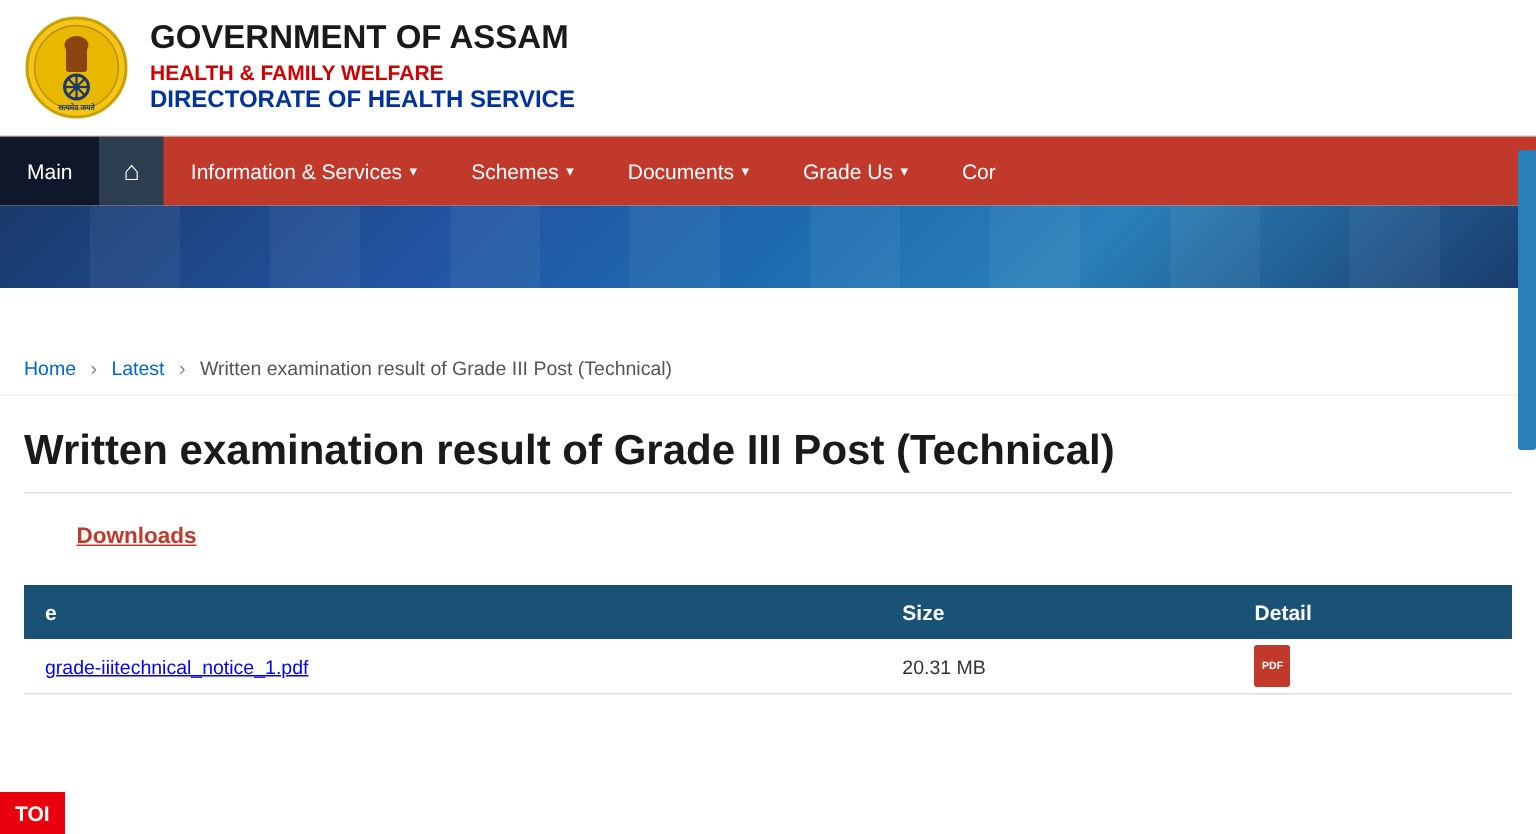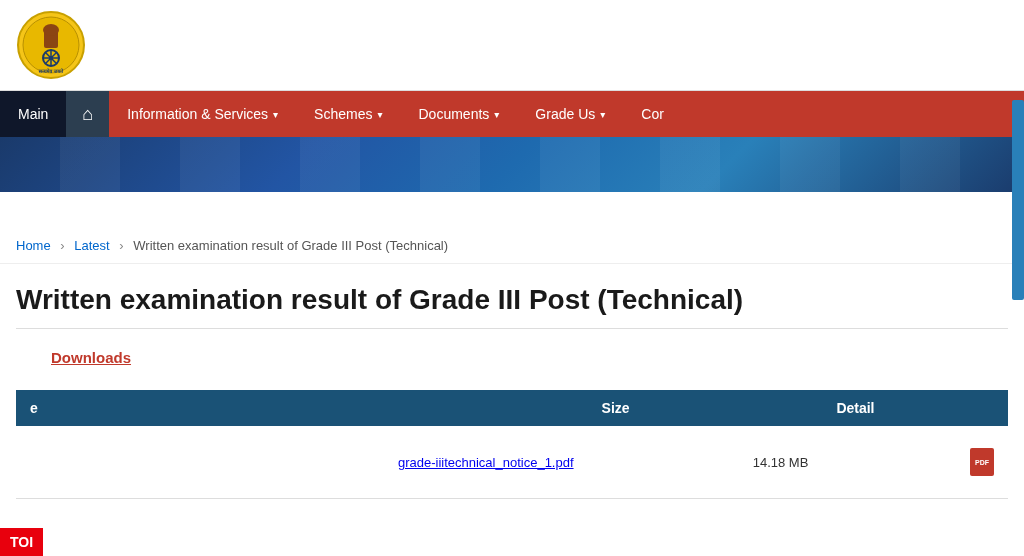--- a/index.html
+++ b/index.html
@@ -145,24 +145,23 @@
       padding: 10px 14px;
       text-align: left;
       font-size: 14px;
       font-weight: bold;
     }
     .downloads-table tbody tr {
       background: #fff;
       border-bottom: 1px solid #ddd;
     }
     .downloads-table tbody td {
-      padding: 22px 14px;
+      padding: 4px 14px;
       font-size: 13px;
       color: #0066cc;
-      text-align: right;
     }
     .downloads-table tbody td.size-col {
       color: #333;
     }
     .pdf-icon {
       width: 24px;
       height: 28px;
       background: #c0392b;
       display: inline-flex;
       align-items: center;
@@ -217,20 +216,25 @@
 
     <circle cx="35" cy="48" r="8" fill="none" stroke="#1a3a6b" stroke-width="2"></circle>
     <circle cx="35" cy="48" r="2" fill="#1a3a6b"></circle>
 
     <line x1="35" y1="40" x2="35" y2="56" stroke="#1a3a6b" stroke-width="1.5"></line>
     <line x1="27" y1="48" x2="43" y2="48" stroke="#1a3a6b" stroke-width="1.5"></line>
     <line x1="29.5" y1="42.5" x2="40.5" y2="53.5" stroke="#1a3a6b" stroke-width="1.5"></line>
     <line x1="40.5" y1="42.5" x2="29.5" y2="53.5" stroke="#1a3a6b" stroke-width="1.5"></line>
     <text x="35" y="63" text-anchor="middle" font-size="5" fill="#1a3a6b" font-weight="bold">सत्यमेव जयते</text>
   </svg>
+  <div class="header-text">
+    <div class="gov-title">GOVERNMENT OF ASSAM</div>
+    <div class="health-subtitle">HEALTH &amp; FAMILY WELFARE</div>
+    <div class="directorate">DIRECTORATE OF HEALTH SERVICE</div>
+  </div>
 </div>
 
 <nav class="navbar">
   <div class="nav-item active">
     <span>Main</span>
   </div>
   <div class="nav-item home-btn">
     <span class="nav-home-icon">⌂</span>
   </div>
   <div class="nav-item">
@@ -275,21 +279,21 @@
         <th>e</th>
         <th>Size</th>
         <th>Detail</th>
       </tr>
     </thead>
     <tbody>
       <tr class="table-row">
         <td>
           <a href="#">grade-iiitechnical_notice_1.pdf</a>
         </td>
-        <td class="size-col">14.18 MB</td>
+        <td class="size-col">20.31 MB</td>
         <td>
           <div class="pdf-icon"></div>
         </td>
       </tr>
     </tbody>
   </table>
 </div>
 
 <div class="toi-badge">TOI</div>
 

